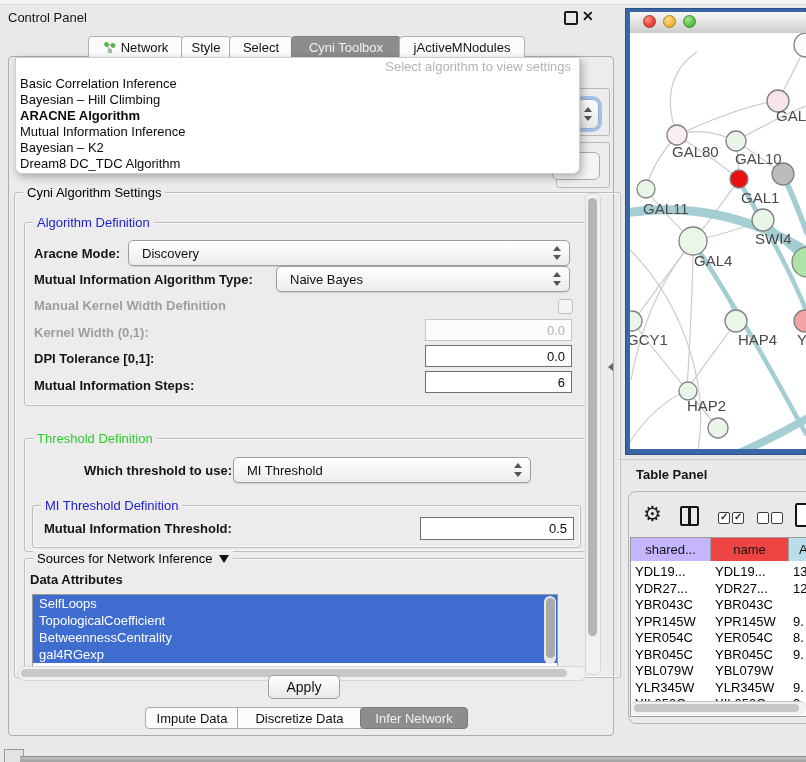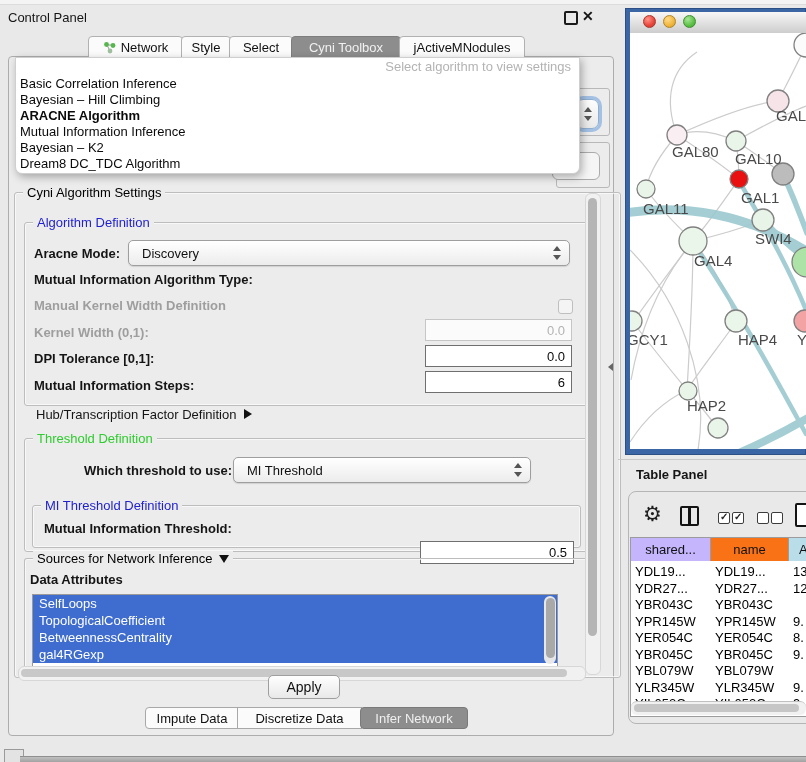--- a/index.html
+++ b/index.html
@@ -109,52 +109,53 @@
 
   <div class="gb" style="left:24px;top:222px;width:554px;height:182px;">
     <span class="gb-title t-blue">Algorithm Definition</span>
   </div>
   <div class="lbl b" style="left:34px;top:246px;">Aracne Mode:</div>
   <div class="combo" style="left:128px;top:240px;width:440px;height:24px;">
     <span class="ct">Discovery</span>
     <span class="ca"></span>
   </div>
   <div class="lbl b" style="left:34px;top:272px;">Mutual Information Algorithm Type:</div>
+  <div class="combo" style="left:276px;top:266px;width:292px;height:24px;">
+    <span class="ct">Naive Bayes</span>
+    <span class="ca"></span>
+  </div>
   <div class="lbl b dis" style="left:34px;top:298px;">Manual Kernel Width Definition</div>
   <div class="chk" style="left:558px;top:299px;"></div>
   <div class="lbl b dis" style="left:34px;top:325px;">Kernel Width (0,1):</div>
   <div class="field fdis" style="left:425px;top:319px;width:133px;height:20px;">
       <span>0.0</span>
     </div>
   <div class="lbl b" style="left:34px;top:351px;">DPI Tolerance [0,1]:</div>
   <div class="field" style="left:425px;top:345px;width:133px;height:20px;">
       <span>0.0</span>
     </div>
   <div class="lbl b" style="left:34px;top:378px;">Mutual Information Steps:</div>
   <div class="field" style="left:425px;top:371px;width:133px;height:20px;">
       <span>6</span>
     </div>
 
-  <div class="lbl" style="left:36px;top:407px;">
-    <span>Hub/Transcription Factor Definition</span><span class="tri-r"></span>
-  </div>
 
   <div class="gb" style="left:24px;top:438px;width:554px;height:112px;">
     <span class="gb-title t-green">Threshold Definition</span>
   </div>
   <div class="lbl b" style="left:84px;top:463px;">Which threshold to use:</div>
   <div class="combo" style="left:233px;top:457px;width:296px;height:24px;">
     <span class="ct">MI Threshold</span>
     <span class="ca"></span>
   </div>
   <div class="gb" style="left:32px;top:505px;width:538px;height:41px;">
     <span class="gb-title t-blue">MI Threshold Definition</span>
   </div>
   <div class="lbl b" style="left:44px;top:521px;">Mutual Information Threshold:</div>
-  <div class="field" style="left:420px;top:541px;width:130px;height:21px;padding-left:16px;">
+  <div class="field" style="left:420px;top:517px;width:130px;height:21px;padding-left:16px;">
       <span>0.5</span>
     </div>
 
   <div class="gb" style="left:24px;top:558px;width:554px;height:110px;border-bottom:none;border-radius:3px 3px 0 0;">
     <span class="gb-title"><span>Sources for Network Inference</span><span class="tri-d"></span></span>
   </div>
   <div class="lbl b" style="left:30px;top:572px;">Data Attributes</div>
   <div class="abs" style="left:32px;top:594px;width:524px;height:72px;background:#fff;border:1px solid #9a9a9a;overflow:hidden;">
     <div class="list-item">SelfLoops</div>
     <div class="list-item">TopologicalCoefficient</div>
@@ -269,21 +270,21 @@
   <div class="mini-chk on" style="left:718px;top:512px;"></div>
   <div class="mini-chk on" style="left:732px;top:512px;"></div>
   <div class="mini-chk" style="left:757px;top:512px;"></div>
   <div class="mini-chk" style="left:771px;top:512px;"></div>
   <div class="abs" style="left:795px;top:503px;width:16px;height:20px;border:2.5px solid #141414;border-radius:2px;background:#fff;"></div>
 
   <div class="abs" style="left:630px;top:537px;width:176px;height:178px;background:#fff;border:1px solid #9c9c9c;"></div>
   <div class="hcell" style="left:631px;width:79px;background:#c4b5fd;">
       <span>shared...</span>
     </div>
-  <div class="hcell" style="left:711px;width:77px;background:#f97316;">
+  <div class="hcell" style="left:711px;width:77px;background:#ef4444;">
       <span>name</span>
     </div>
   <div class="hcell" style="left:789px;width:17px;background:#b9dde9;border-right:none;justify-content:flex-start;padding-left:10px;">
       <span>A...</span>
     </div>
 
   <div class="trow" style="top:563px;">
       <span style="left:4px;">YDL19...</span>
       <span style="left:84px;">YDL19...</span>
       <span style="left:162px;">13</span>

